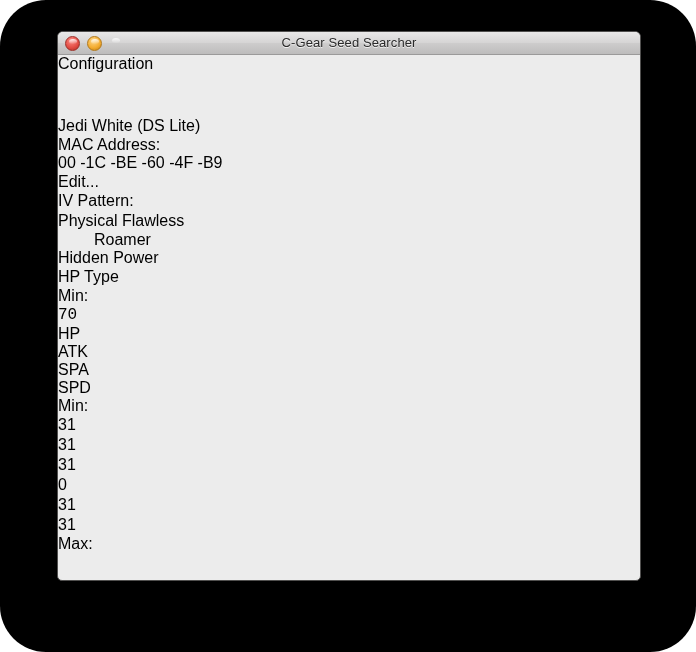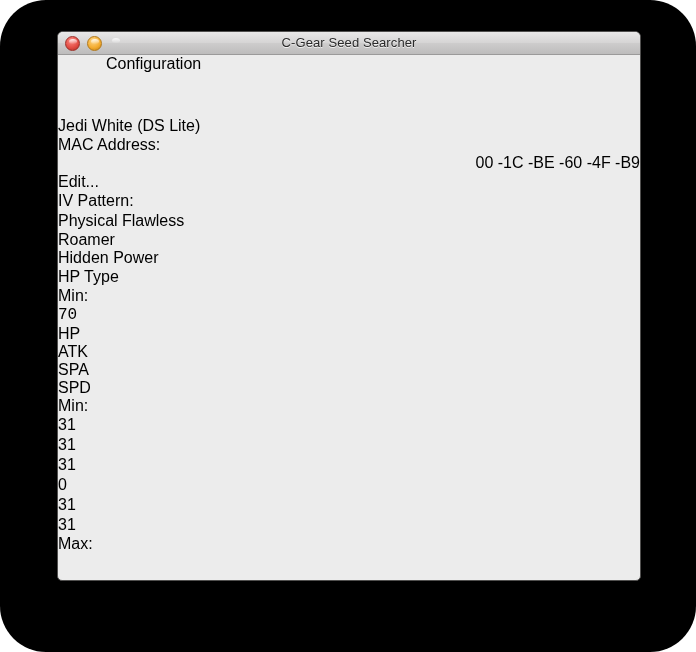--- a/index.html
+++ b/index.html
@@ -174,41 +174,41 @@
     <div class="lights">
       <div class="light l-close"></div>
       <div class="light l-min"></div>
       <div class="light l-zoom"></div>
     </div>
     <div id="title">C-Gear Seed Searcher</div>
   </div>
 
   <div id="content">
 
-    <div class="grp-label" style="left:27px; top:28px;margin-left:48px;">Configuration</div>
+    <div class="grp-label" style="left:27px; top:28px;">Configuration</div>
     <div class="groupbox" style="left:22px; top:45px; width:538px; height:43px;"></div>
 
     <div class="popup" style="left:36px; top:53px; width:148px; height:20px; line-height:20px;">
       <span class="pv">Jedi White (DS Lite)</span>
       <span class="chev-updown"><i class="up"></i><i class="dn"></i></span>
     </div>
 
     <div class="lbl bold" style="left:214px; top:57px;">MAC Address:</div>
-    <div class="lbl" style="left:288px; top:57px;text-align:right;">00 -1C -BE -60 -4F -B9</div>
+    <div class="lbl" style="left:288px; top:57px;">00 -1C -BE -60 -4F -B9</div>
 
     <div class="btn" style="left:494px; top:53px; width:56px; height:20px; line-height:20px;">Edit...</div>
 
     <div class="lbl" style="left:18px; top:100px;">IV Pattern:</div>
     <div class="popup" style="left:87px; top:95px; width:306px; height:21px; line-height:21px;">
       <span class="pv">Physical Flawless</span>
       <span class="chev-updown"><i class="up"></i><i class="dn"></i></span>
     </div>
 
     <div class="checkbox" style="left:404px; top:98px;"></div>
-    <div class="lbl" style="left:424px; top:99px;">Roamer</div>
+    <div class="lbl" style="left:424px; top:99px;padding-left:36px;">Roamer</div>
 
     <div class="checkbox" style="left:404px; top:123px;"></div>
     <div class="lbl" style="left:424px; top:124px;">Hidden Power</div>
 
     <div class="pulldown" style="left:402px; top:144px; width:101px; height:20px; line-height:20px;">
       <span class="pv">HP Type</span>
       <span class="chev-dn"></span>
     </div>
 
     <div class="lbl" style="left:404px; top:176px;">Min:</div>

